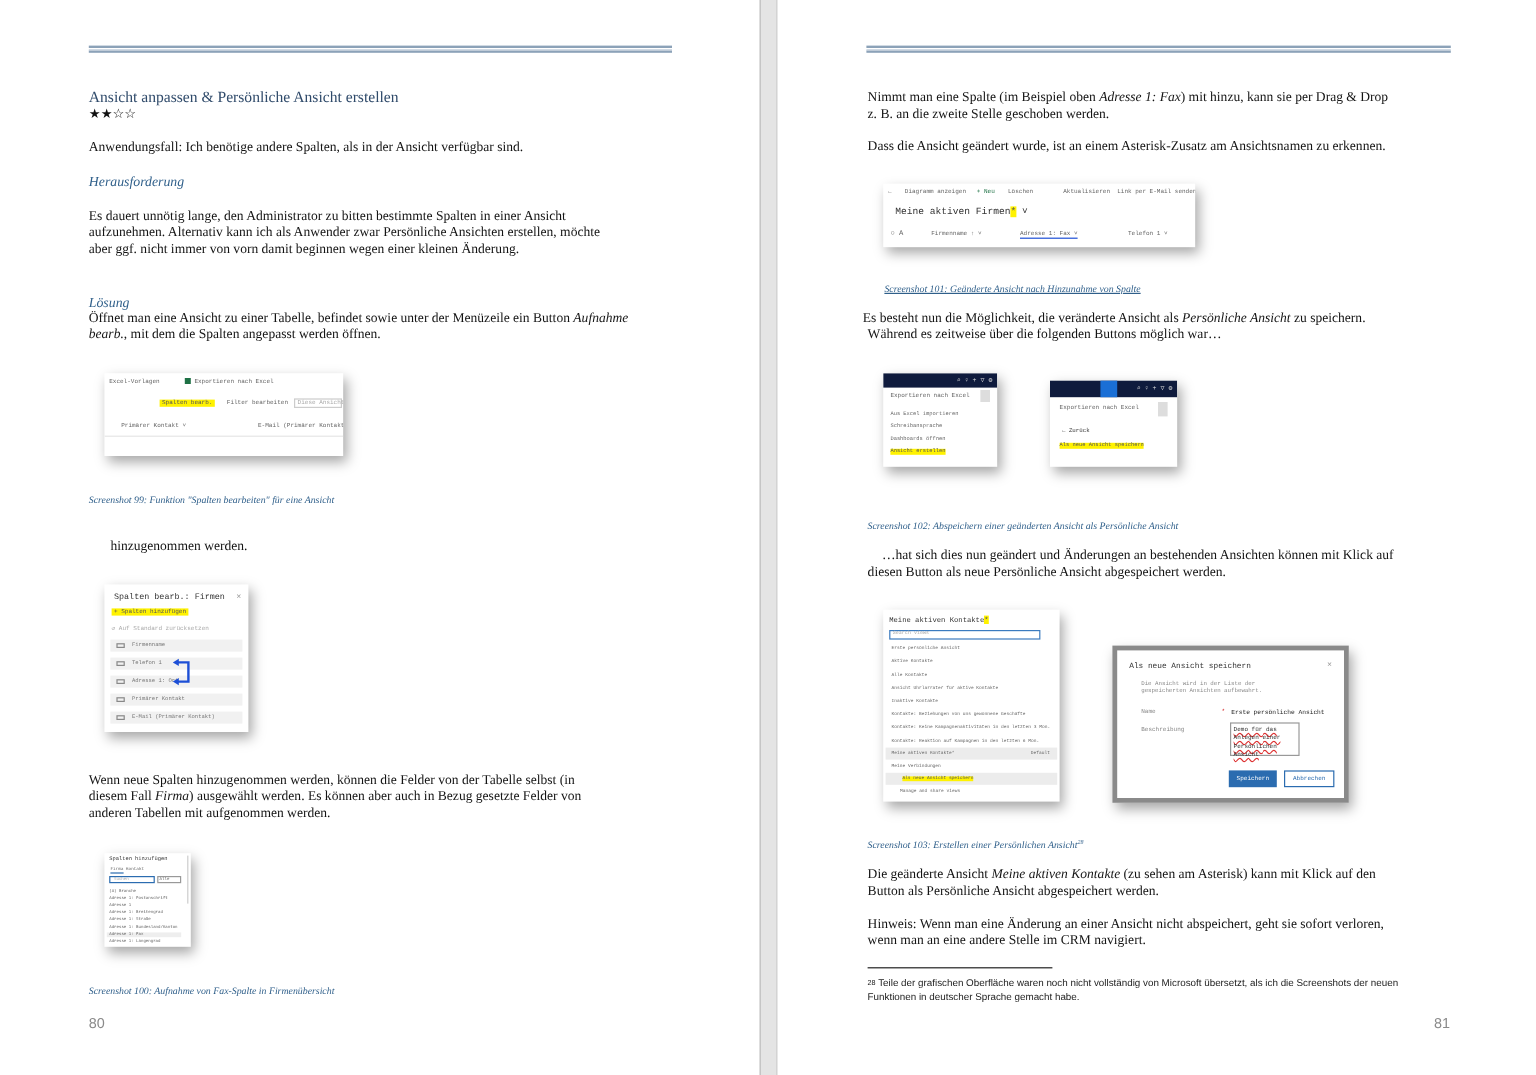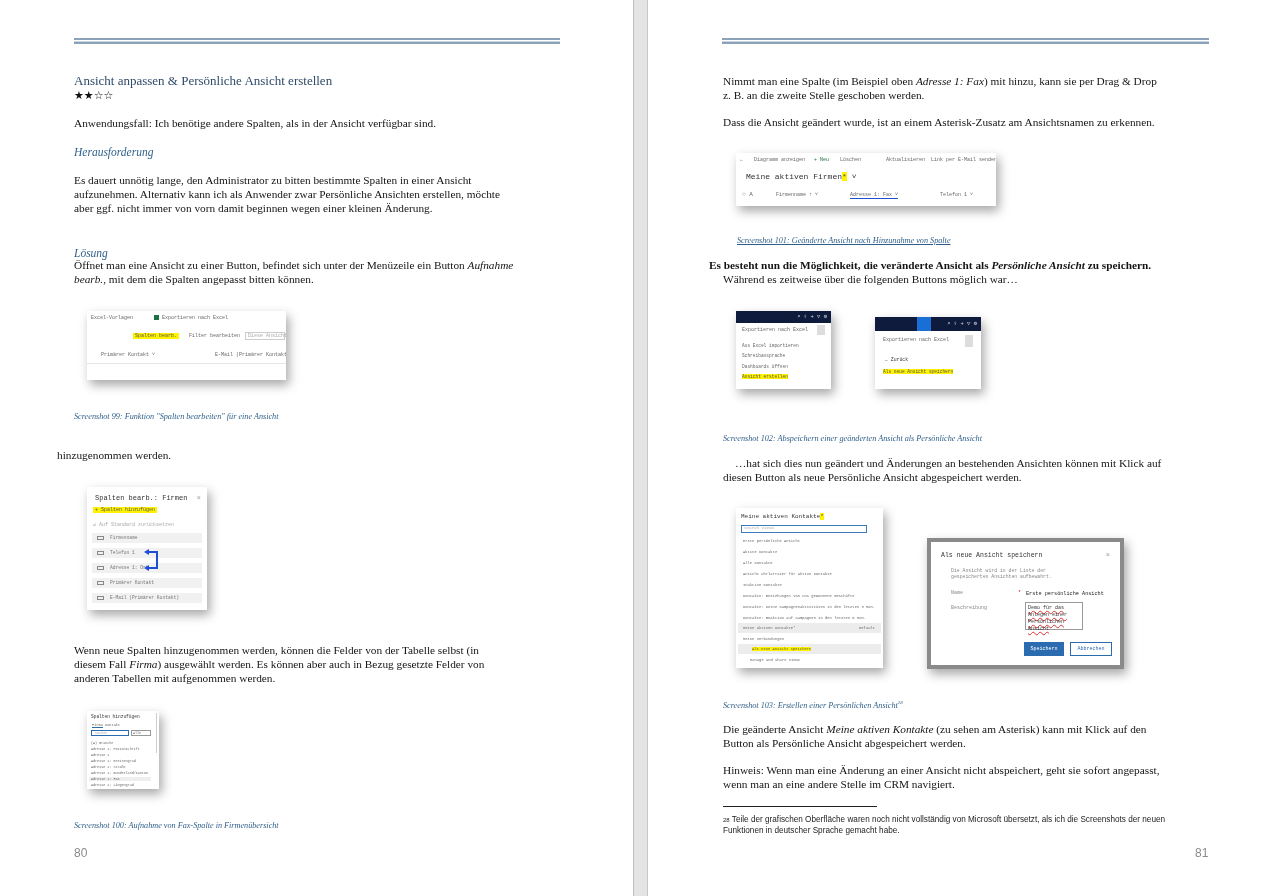--- a/index.html
+++ b/index.html
@@ -48,40 +48,40 @@
 
   <div class="txt" style="left:74px;top:116px;">Anwendungsfall: Ich benötige andere Spalten, als in der Ansicht verfügbar sind.</div>
 
   <div class="txt h2" style="left:74px;top:145px;font-family:Liberation Serif, serif;">Herausforderung</div>
   <div class="txt" style="left:74px;top:173px;">Es dauert unnötig lange, den Administrator zu bitten bestimmte Spalten in einer Ansicht</div>
   <div class="txt" style="left:74px;top:187px;">aufzunehmen. Alternativ kann ich als Anwender zwar Persönliche Ansichten erstellen, möchte</div>
   <div class="txt" style="left:74px;top:201px;">aber ggf. nicht immer von vorn damit beginnen wegen einer kleinen Änderung.</div>
 
   <div class="txt h2" style="left:74px;top:230px;margin-top:16px;">Lösung</div>
   <div class="txt" style="left:74px;top:258px;">
-    <span>Öffnet man eine Ansicht zu einer Button, befindet sich unter der Menüzeile ein Button </span><em>Aufnahme</em>
+    <span>Öffnet man eine Ansicht zu einer Tabelle, befindet sowie unter der Menüzeile ein Button </span><em>Aufnahme</em>
   </div>
   <div class="txt" style="left:74px;top:272px;">
-    <em>bearb.</em><span>, mit dem die Spalten angepasst bitten können.</span>
+    <em>bearb.</em><span>, mit dem die Spalten angepasst werden öffnen.</span>
   </div>
 
   <div class="shot" style="left:87px;top:311px;width:199px;height:69px;">
     <div class="mini" style="left:4px;top:4px;">Excel-Vorlagen</div>
     <div style="position:absolute;left:67px;top:4px;width:5px;height:5px;background:#1e7145;"></div>
     <div class="mini" style="left:75px;top:4px;">Exportieren nach Excel</div>
     <div class="mini hl" style="left:46px;top:22px;padding:0 2px;">Spalten bearb.</div>
     <div class="mini" style="left:102px;top:22px;">Filter bearbeiten</div>
     <div class="mini" style="left:158px;top:21px;border:0.6px solid #ccc;padding:0 2px;width:40px;color:#aaa;">Diese Ansicht d...</div>
     <div class="mini" style="left:14px;top:41px;">Primärer Kontakt ˅</div>
     <div class="mini" style="left:128px;top:41px;">E-Mail (Primärer Kontakt) ˅</div>
     <div style="position:absolute;left:0;right:0;top:52px;height:1px;background:#e5e5e5;"></div>
   </div>
   <div class="cap" style="left:74px;top:412px;">Screenshot 99: Funktion "Spalten bearbeiten" für eine Ansicht</div>
 
-  <div class="txt" style="left:57px;top:448px;">hinzugenommen werden.</div>
+  <div class="txt" style="left:92px;top:448px;">hinzugenommen werden.</div>
 
   <div class="shot" style="left:87px;top:487px;width:120px;height:123px;">
     <div class="mini" style="left:8px;top:7px;font-size:7px;color:#333;">Spalten bearb.: Firmen</div>
     <div class="mini" style="right:6px;top:7px;font-size:7px;color:#999;">×</div>
     <div class="mini hl" style="left:6px;top:20px;padding:0 2px;">+ Spalten hinzufügen</div>
     <div class="mini" style="left:6px;top:34px;color:#aaa;">↺ Auf Standard zurücksetzen</div>
     <div class="mrow" style="top:46px;"><span class="ic"></span><span>Firmenname</span></div>
     <div class="mrow" style="top:61px;"><span class="ic"></span><span>Telefon 1</span></div>
     <div class="mrow" style="top:76px;"><span class="ic"></span><span>Adresse 1: Ort</span></div>
     <div class="mrow" style="top:91px;"><span class="ic"></span><span>Primärer Kontakt</span></div>
@@ -141,21 +141,21 @@
     <div class="mini" style="left:10px;top:19px;font-size:8px;color:#333;">
       <span>Meine aktiven Firmen</span><span class="hl">*</span> ˅
     </div>
     <div class="mini" style="left:6px;top:38px;font-size:6px;">○ A</div>
     <div class="mini" style="left:40px;top:39px;">Firmenname ↑ ˅</div>
     <div class="mini" style="left:114px;top:39px;border-bottom:1.5px solid #1d4fd6;">Adresse 1: Fax ˅</div>
     <div class="mini" style="left:204px;top:39px;">Telefon 1 ˅</div>
   </div>
   <div class="cap" style="left:89px;top:236px;text-decoration:underline;">Screenshot 101: Geänderte Ansicht nach Hinzunahme von Spalte</div>
 
-  <div class="txt" style="left:61px;top:258px;font-weight:bold;">
+  <div class="txt" style="left:71px;top:258px;">
     <span>Es besteht nun die Möglichkeit, die veränderte Ansicht als </span><em>Persönliche Ansicht</em><span> zu speichern.</span>
   </div>
   <div class="txt" style="left:75px;top:272px;">Während es zeitweise über die folgenden Buttons möglich war…</div>
 
   <div class="shot" style="left:88px;top:311px;width:95px;height:78px;">
     <div class="navy" style="position:absolute;left:0;top:0;right:0;height:12px;">
       <span class="mini" style="right:4px;top:2px;color:#ddd;font-size:5.5px;">⌕ ♀ + ▽ ⚙</span>
     </div>
     <div class="mini" style="left:6px;top:16px;">Exportieren nach Excel</div>
     <div style="position:absolute;right:6px;top:14px;width:8px;height:10px;background:#ddd;"></div>
@@ -217,21 +217,21 @@
     <div class="mini" style="left:139px;top:100px;width:42px;height:14px;border:0.8px solid #2b6cb0;color:#2b6cb0;font-size:5px;text-align:center;line-height:13px;">Abbrechen</div>
   </div>
   <div class="cap" style="left:75px;top:700px;">
     <span>Screenshot 103: Erstellen einer Persönlichen Ansicht</span><sup style="font-size:5px;">28</sup>
   </div>
 
   <div class="txt" style="left:75px;top:722px;">
     <span>Die geänderte Ansicht </span><em>Meine aktiven Kontakte</em><span> (zu sehen am Asterisk) kann mit Klick auf den</span>
   </div>
   <div class="txt" style="left:75px;top:736px;">Button als Persönliche Ansicht abgespeichert werden.</div>
-  <div class="txt" style="left:75px;top:763px;">Hinweis: Wenn man eine Änderung an einer Ansicht nicht abspeichert, geht sie sofort angepasst,</div>
+  <div class="txt" style="left:75px;top:763px;">Hinweis: Wenn man eine Änderung an einer Ansicht nicht abspeichert, geht sie sofort verloren,</div>
   <div class="txt" style="left:75px;top:777px;">wenn man an eine andere Stelle im CRM navigiert.</div>
 
   <div class="footnote-rule"></div>
   <div class="footnote">
     <div><sup>28</sup><span> Teile der grafischen Oberfläche waren noch nicht vollständig von Microsoft übersetzt, als ich die Screenshots der neuen</span></div>
     <div>Funktionen in deutscher Sprache gemacht habe.</div>
   </div>
 
   <div class="pagenum" style="left:547px;">81</div>
 </div>

